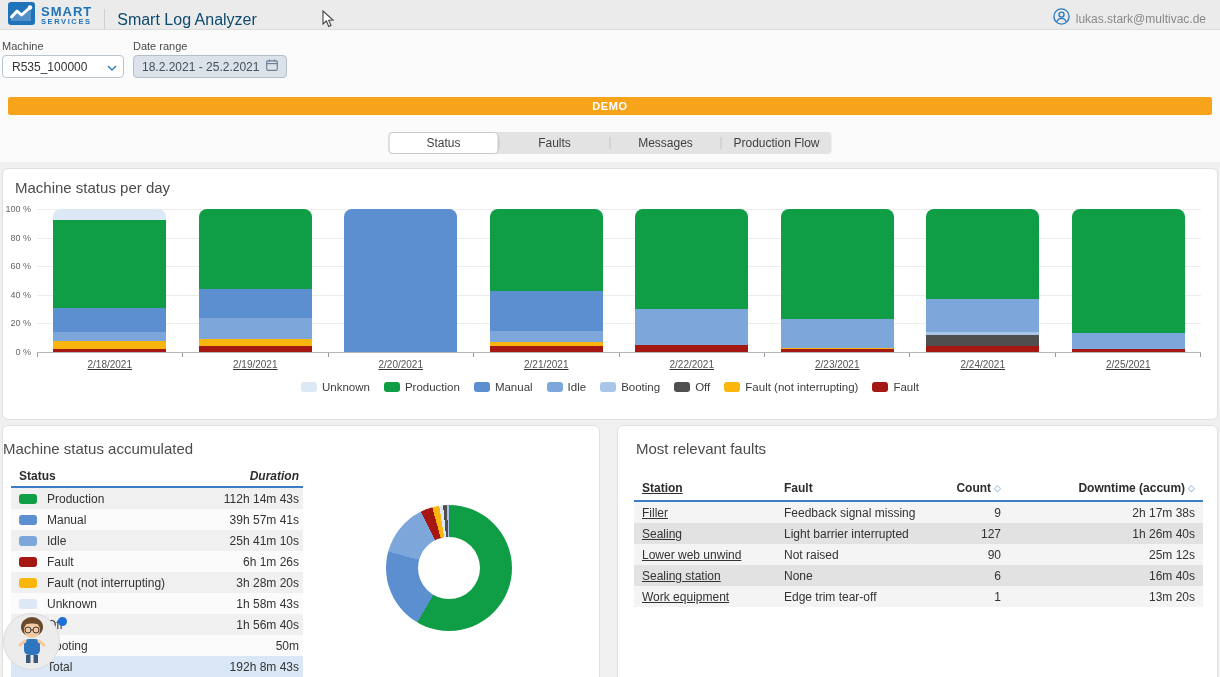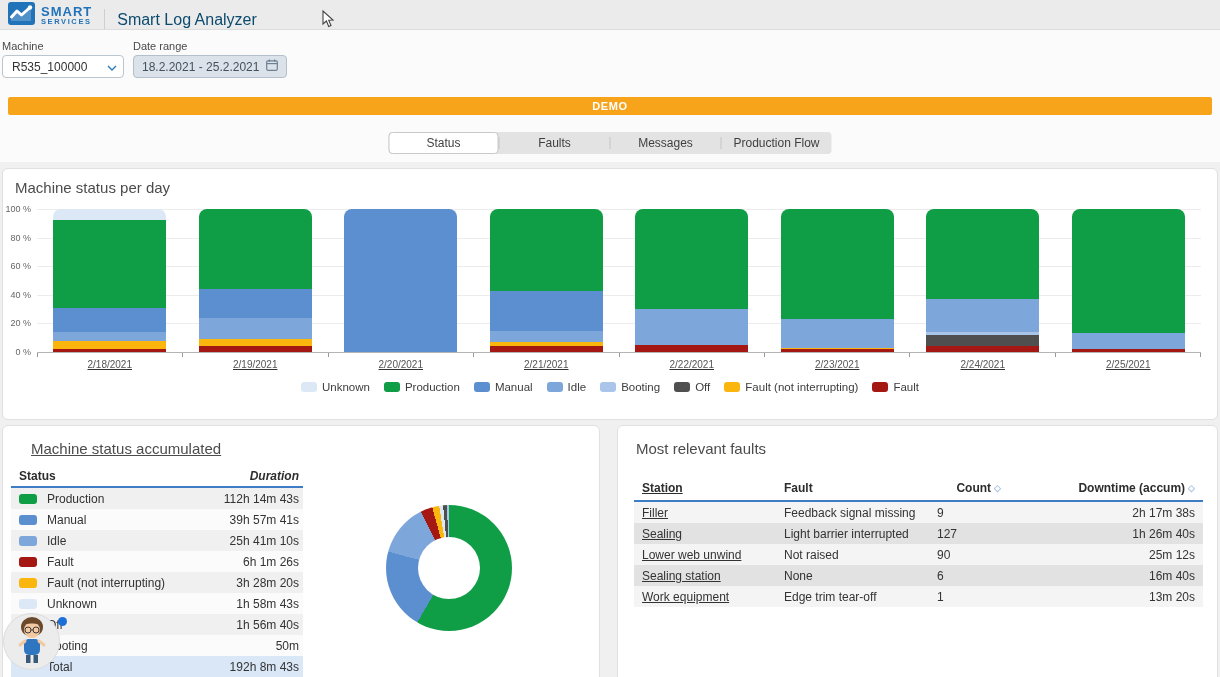--- a/index.html
+++ b/index.html
@@ -63,21 +63,21 @@
   .tick-cell:first-child { border-left:1px solid #9a9a9a; }
   .dates-row { position:absolute; left:30px; right:0; top:150px; display:flex;text-decoration:underline; }
   .date-cell { flex:1; text-align:center; font-size:10px; color:#555; }
 
   .legend { position:absolute; left:0; right:0; top:212px; display:flex; justify-content:center; gap:14px; }
   .legend-item { display:flex; align-items:center; gap:5px; font-size:11.5px; color:#3d3d3d; }
   .swatch { width:16px; height:10px; border-radius:3px; display:inline-block; }
 
   
   .accum-card { left:2px; top:425px; width:598px; height:262px; }
-  .accum-card .card-title { position:absolute; left:28px; top:14px;text-decoration:underline; }
+  .accum-card .card-title { position:absolute; left:0; top:14px; }
   .accum-table { position:absolute; left:8px; top:40px; width:292px; font-size:12px; }
   .accum-header { display:flex; height:22px; align-items:center; border-bottom:2px solid #3c7dc6;
                   font-weight:bold; color:#2d2d2d; }
   .accum-header .c1 { flex:1; padding-left:8px; }
   .accum-header .c2 { text-align:right; padding-right:4px;font-style:italic; }
   .accum-row { display:flex; align-items:center; height:21px; color:#333; }
   .accum-row .c1 { flex:1; display:flex; align-items:center; gap:10px; padding-left:8px; }
   .accum-row .c2 { text-align:right; padding-right:4px; white-space:nowrap; }
   .accum-row:nth-child(odd) { background:#f0f0f0; }
   .accum-row:nth-child(even) { background:#fbfbfb; }
@@ -92,21 +92,21 @@
   .faults-card { left:617px; top:425px; width:601px; height:262px; }
   .faults-card .card-title { position:absolute; left:18px; top:14px; }
   .faults-table { position:absolute; left:16px; right:14px; top:50px; font-size:12px; }
   .f-header { display:flex; height:26px; align-items:center; border-bottom:2px solid #3c7dc6;
               font-weight:bold; color:#2d2d2d; }
   .f-row { display:flex; align-items:center; height:21px; color:#333; }
   .f-row:nth-child(odd) { background:#f4f4f4; }
   .f-row:nth-child(even) { background:#e2e2e2; }
   .fc1 { width:150px; padding-left:8px;text-decoration:underline; }
   .fc2 { flex:1; }
-  .fc3 { width:90px; padding-right:26px; }
+  .fc3 { width:90px; text-align:right; padding-right:26px; }
   .fc4 { width:176px; text-align:right; padding-right:8px; white-space:nowrap; }
   .f-header .fc3, .f-header .fc4 { display:flex; justify-content:flex-end; align-items:center; gap:3px; }
   .sort-icon { font-size:9px; color:#a9c3e0; }
 
   
   .assistant { position:absolute; left:3px; top:613px; width:57px; height:57px; border-radius:50%;
                background:#ececec; border:1px solid #dcdcdc; z-index:30; cursor:pointer;
                display:flex; align-items:flex-end; justify-content:center; overflow:hidden; }
   .assistant-dot { position:absolute; left:58px; top:617px; width:9px; height:9px; border-radius:50%;
                    background:#1b6fd6; z-index:31; }
@@ -126,20 +126,30 @@
         <circle cx="22" cy="5.5" r="2.2" fill="#ffffff"></circle>
       </svg>
     </span>
     <span class="brand-text">
       <div class="brand-top">SMART</div>
       <div class="brand-bottom">SERVICES</div>
     </span>
   </div>
   <div class="topbar-divider"></div>
   <div class="app-title">Smart Log Analyzer</div>
+  <div class="topbar-right">
+    <span>
+      <svg width="17" height="17" viewBox="0 0 17 17">
+        <circle cx="8.5" cy="8.5" r="7.6" fill="none" stroke="#2b7cbf" stroke-width="1.4"></circle>
+        <circle cx="8.5" cy="6.6" r="2.5" fill="none" stroke="#2b7cbf" stroke-width="1.4"></circle>
+        <path d="M3.8,13.8 C4.6,11.4 6.3,10.4 8.5,10.4 C10.7,10.4 12.4,11.4 13.2,13.8" fill="none" stroke="#2b7cbf" stroke-width="1.4"></path>
+      </svg>
+    </span>
+    <span class="user-email">lukas.stark@multivac.de</span>
+  </div>
 </div>
 
 <span class="cursor-icon">
   <svg width="13" height="18" viewBox="0 0 13 18">
     <path d="M1,1 L1,14 L4.4,11 L6.7,16.5 L9,15.5 L6.7,10.2 L11,10 Z" fill="#ffffff" stroke="#444" stroke-width="1.1"></path>
   </svg>
 </span>
 
 <div class="upper-zone">
   <div class="machine-group">

